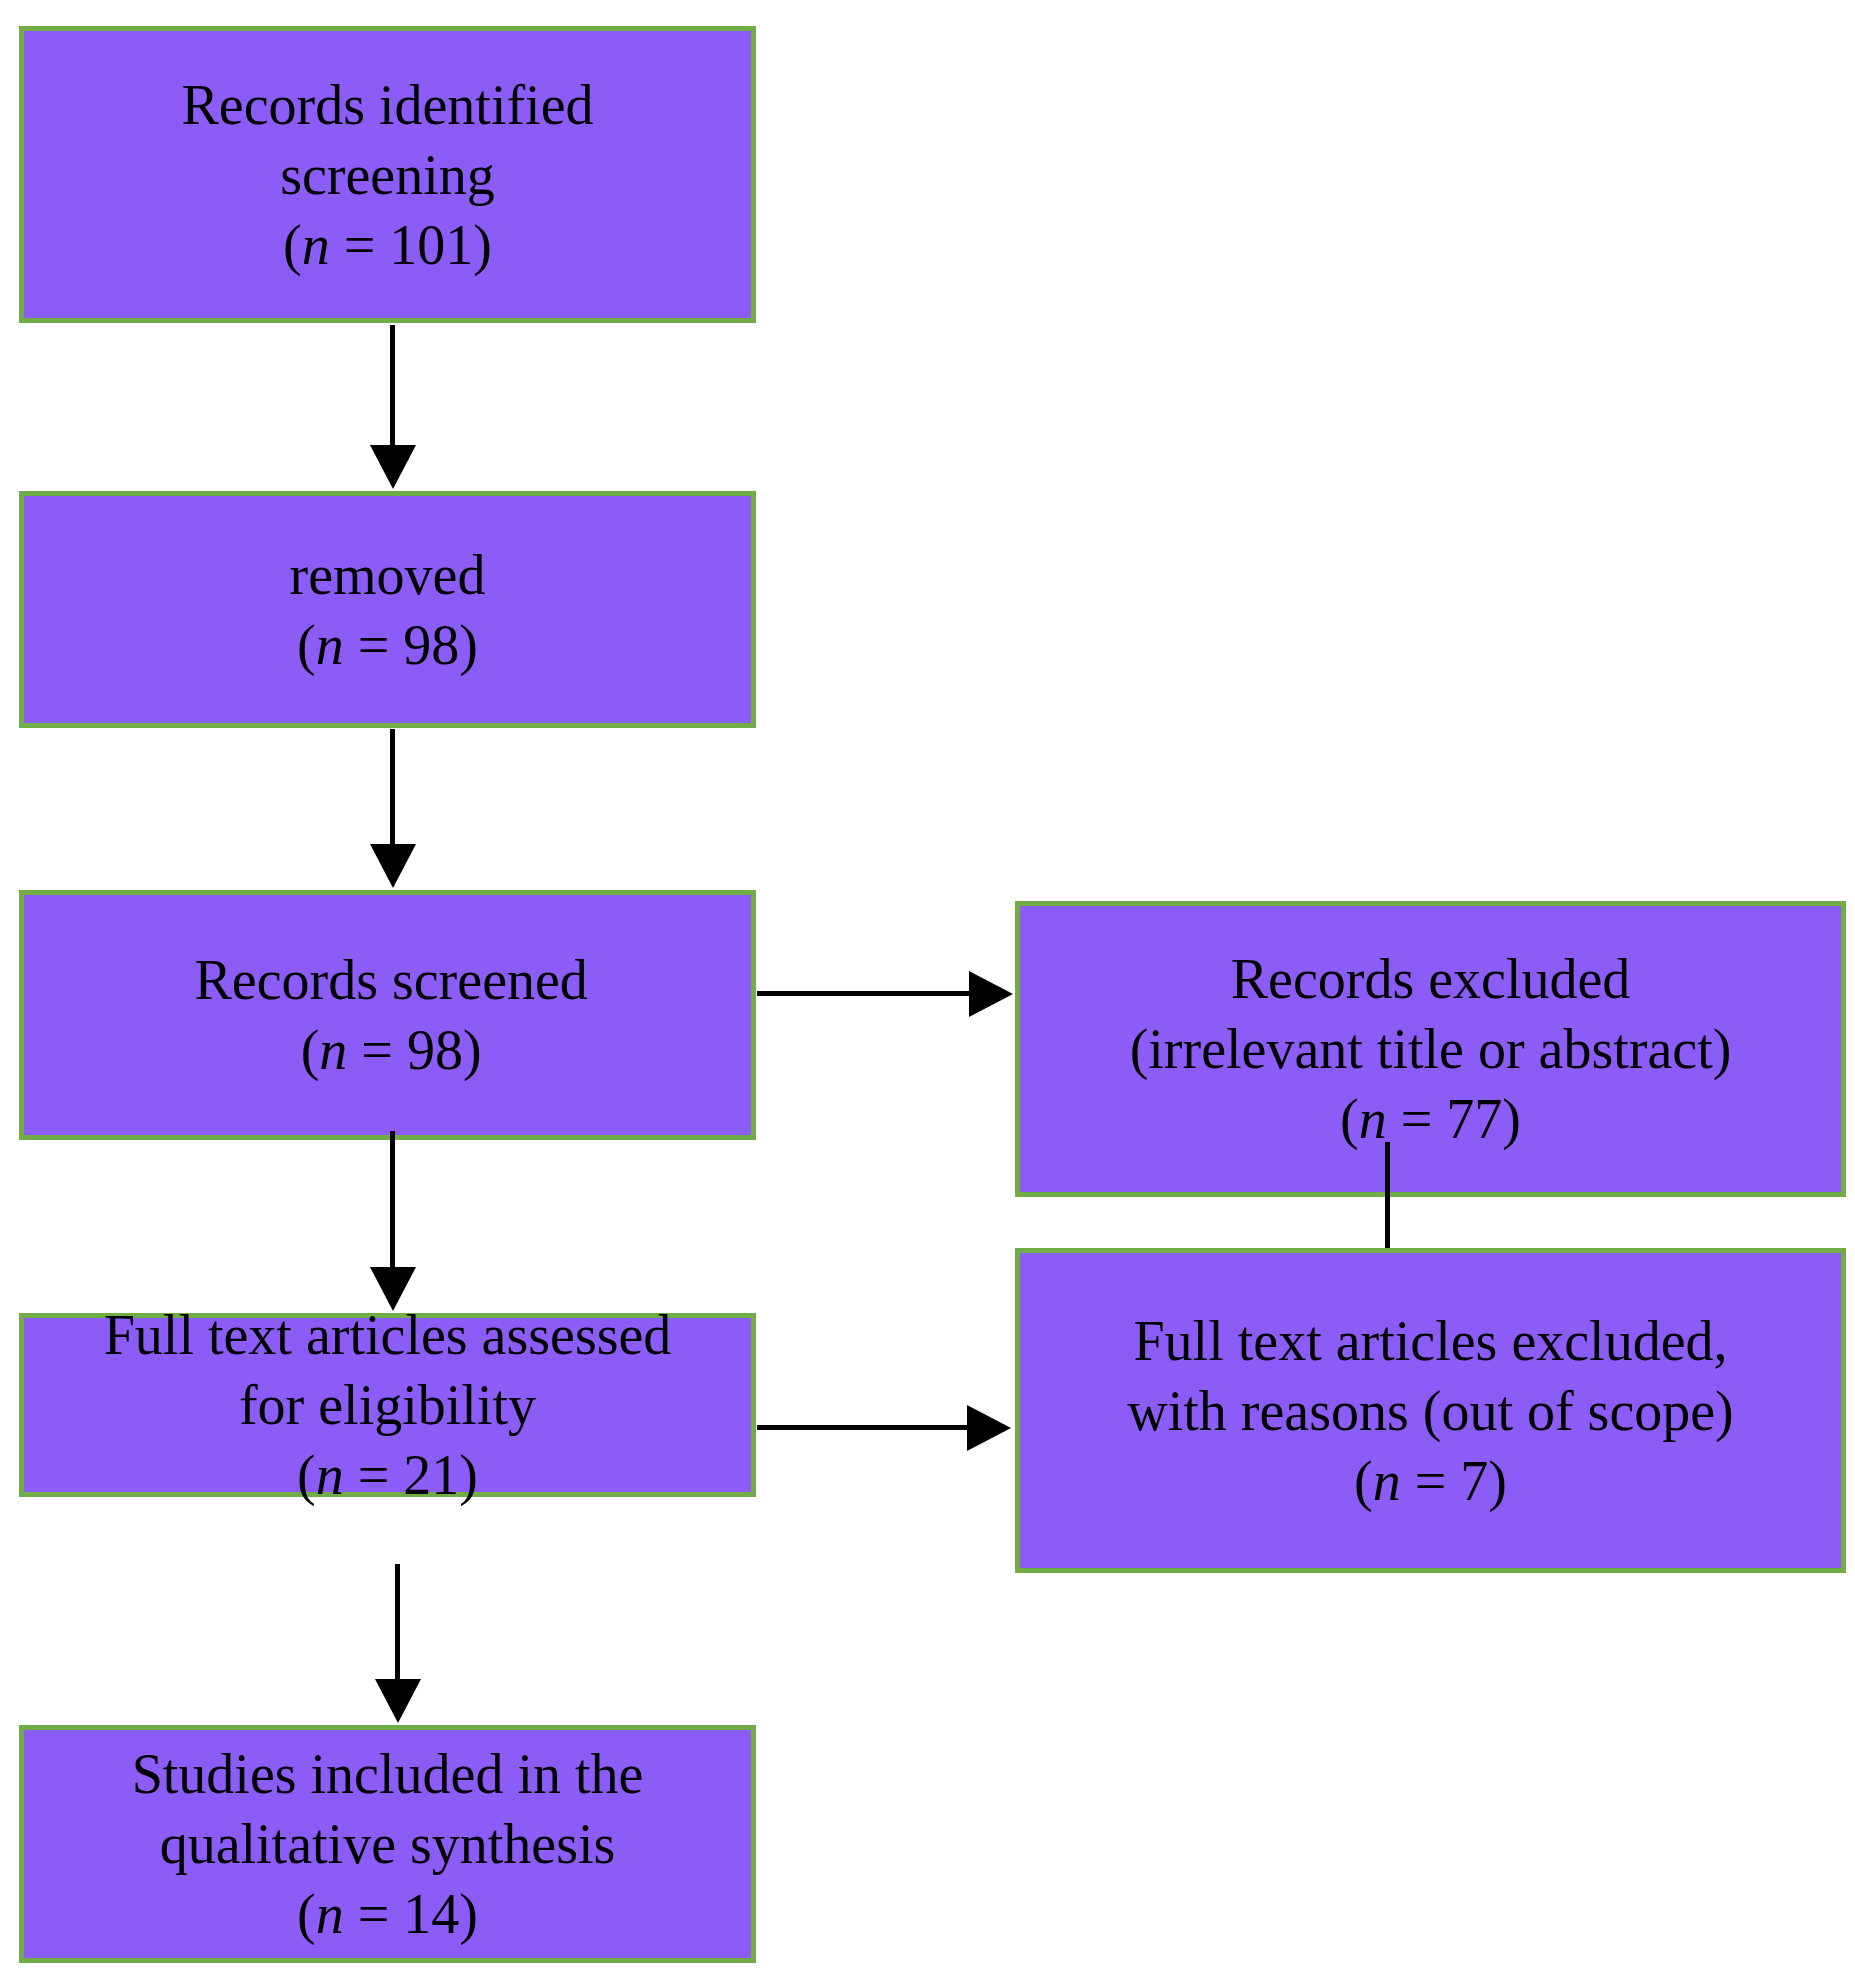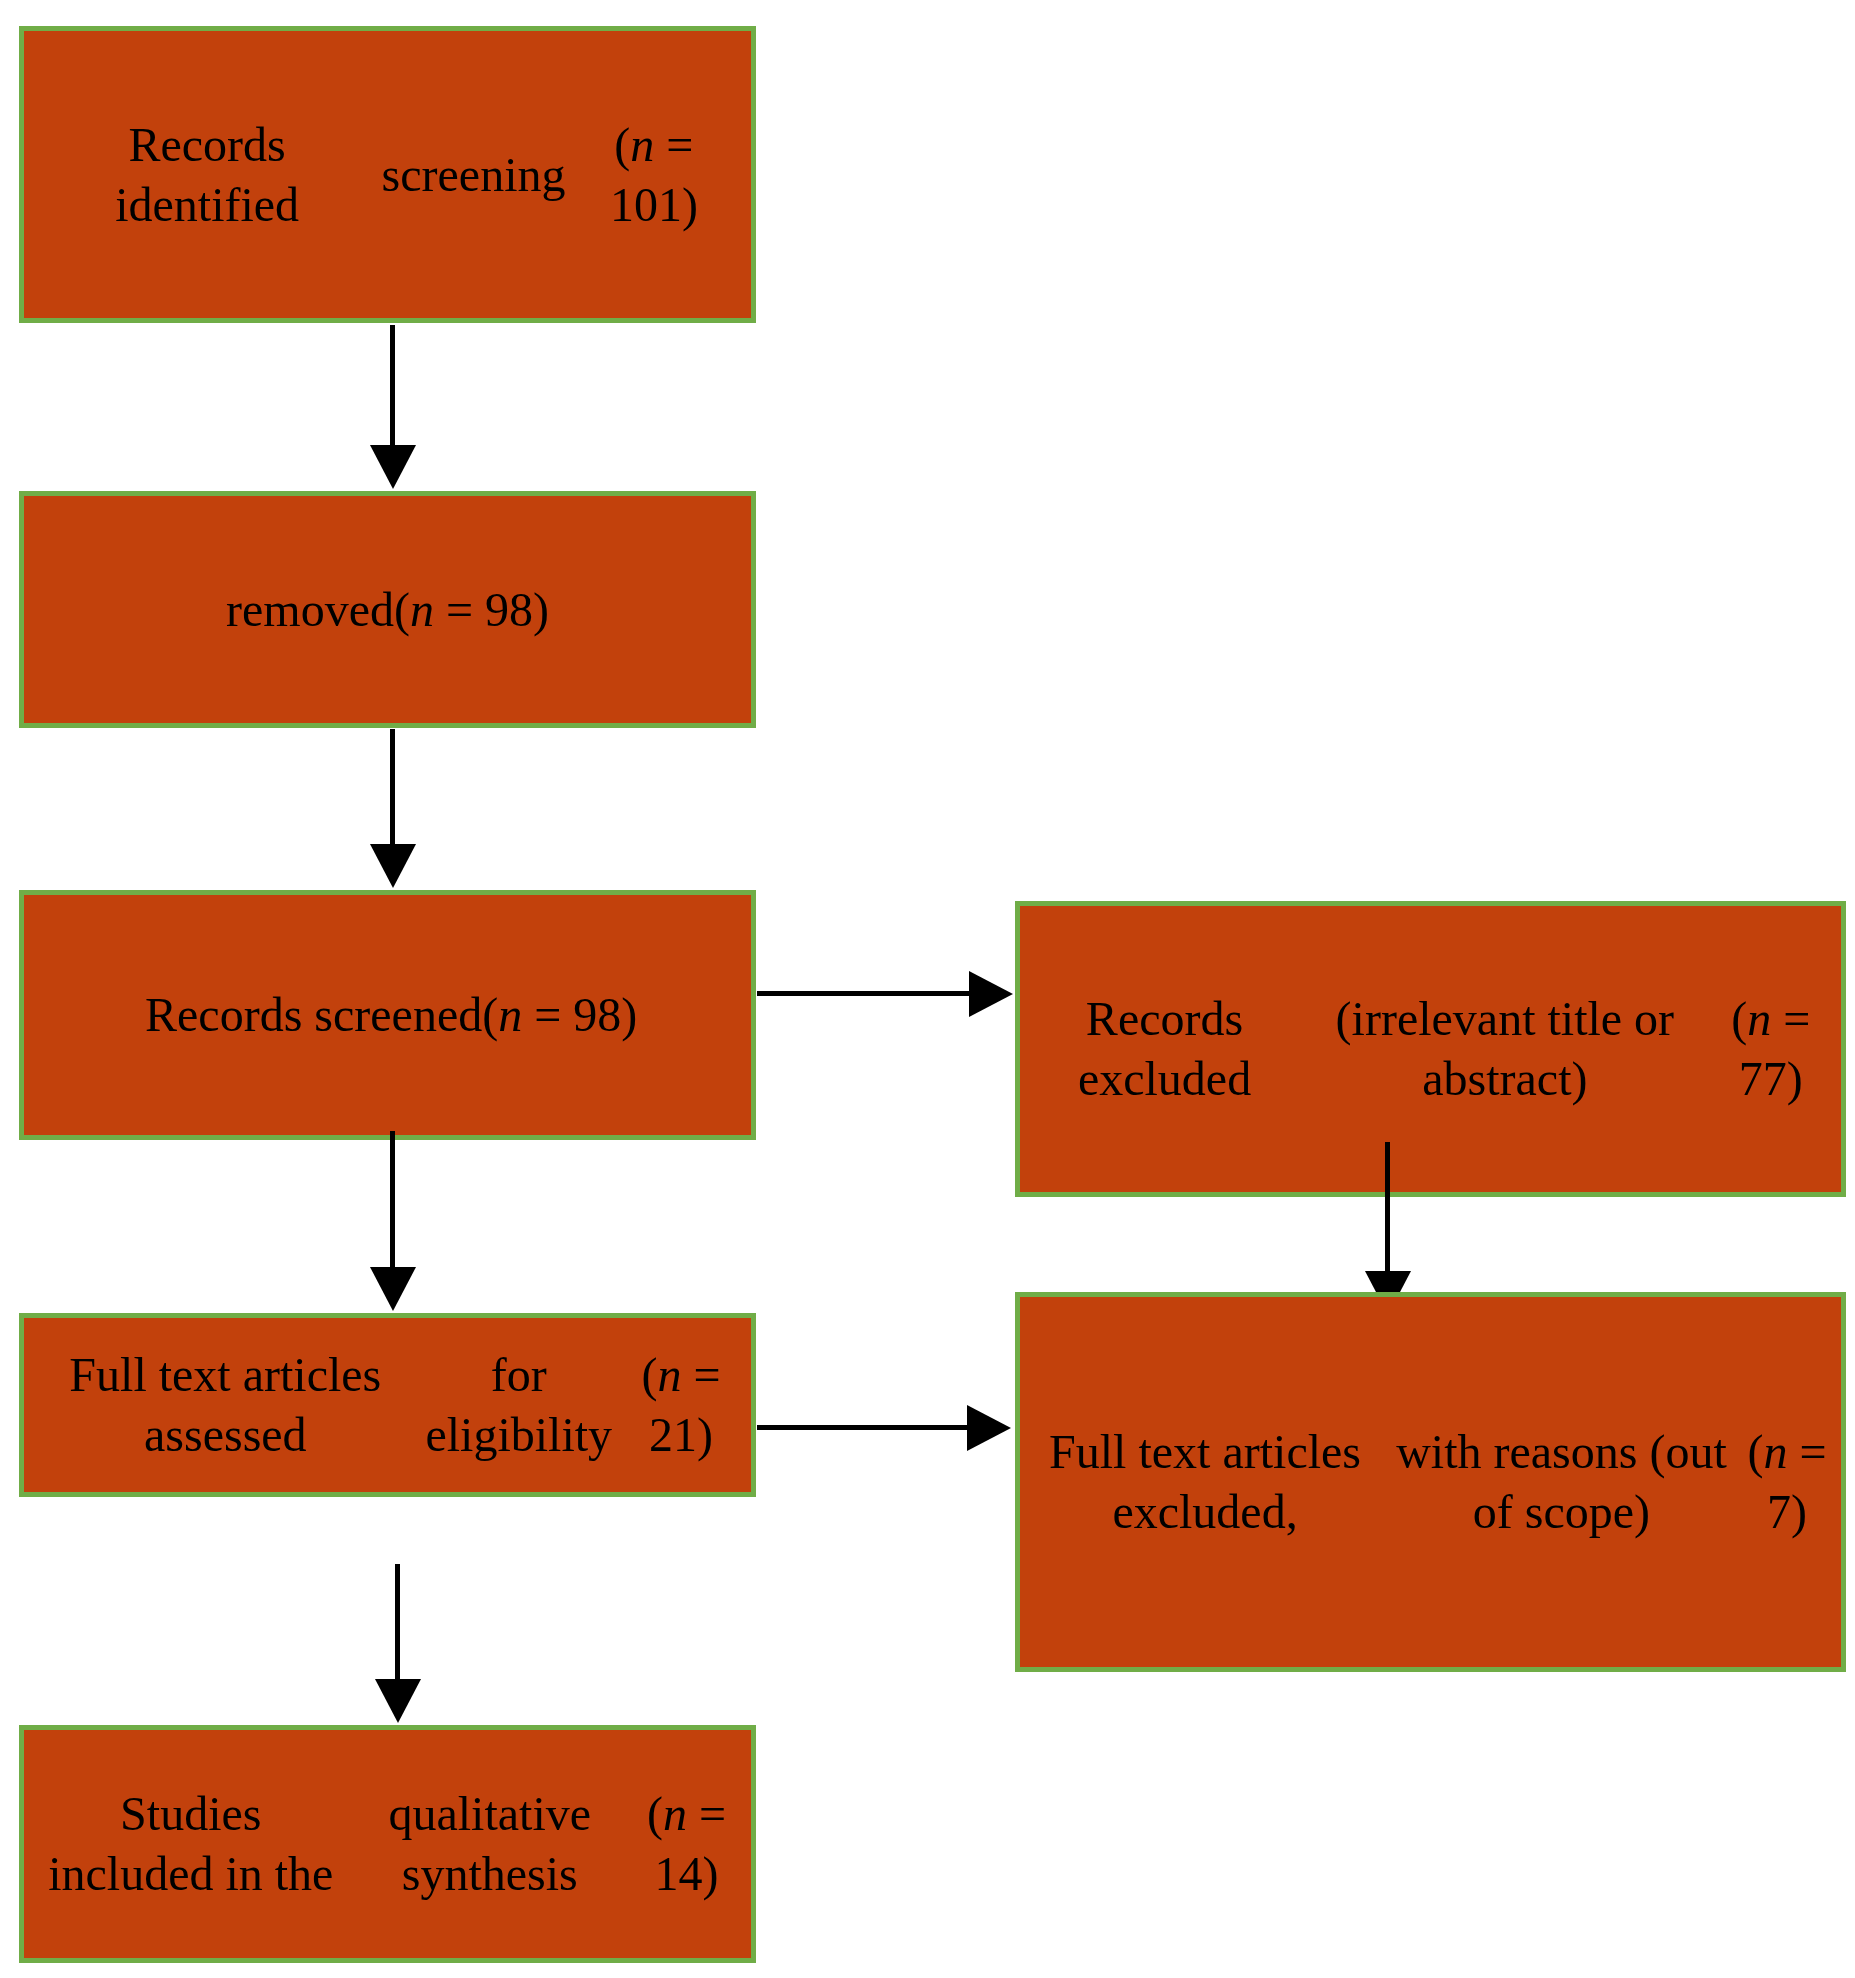--- a/index.html
+++ b/index.html
@@ -10,39 +10,39 @@
     background: #ffffff;
     font-family: "Liberation Serif", "DejaVu Serif", serif;
     color: #000000;
   }
 
   
   .box {
     position: absolute;
     box-sizing: border-box;
     border: 5.2px solid #70ad47;
-    background: #c2410c;
+    background: #8b5cf6;
     display: flex;
-    flex-direction: row;
+    flex-direction: column;
     justify-content: center;
     align-items: center;
     text-align: center;
-    font-size: 48px;
+    font-size: 56px;
     line-height: 1.25;
     padding: 3.5px 8.7px;
   }
   .col-left  { left: 19px;  width: 737px; }
   .col-right { left: 1015px; width: 831px; }
 
   #b1 { top: 26px;   height: 297px; }
   #b2 { top: 491px;  height: 237px; }
   #b3 { top: 890px; height: 250px; padding-left: 16px; }
   #b4 { top: 901px; height: 296px; }
   #b5 { top: 1313px; height: 184px; }
-  #b6 { top: 1292px; height: 380px; justify-content: space-between; }
+  #b6 { top: 1248px; height: 325px; }
   #b7 { top: 1725px; height: 238px; }
 
   .it { font-style: italic; }
 
   
   .arrow-v {
     position: absolute;
     width: 45px;
     display: flex;
     flex-direction: column;

